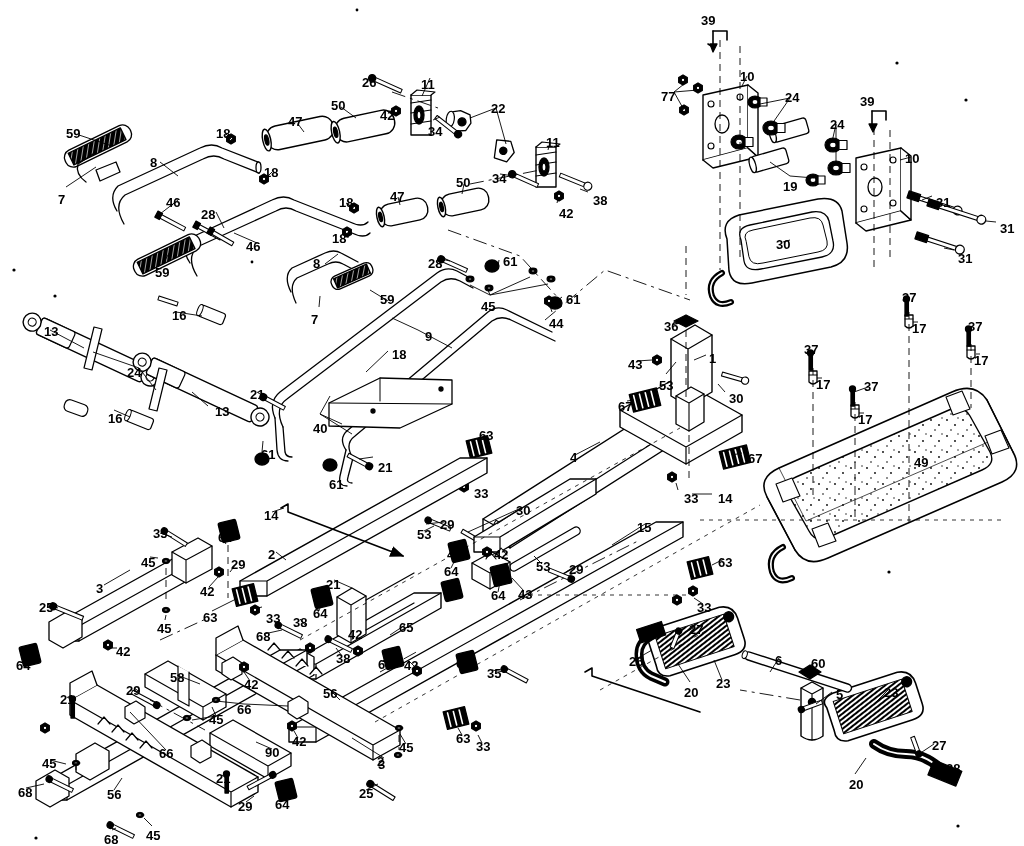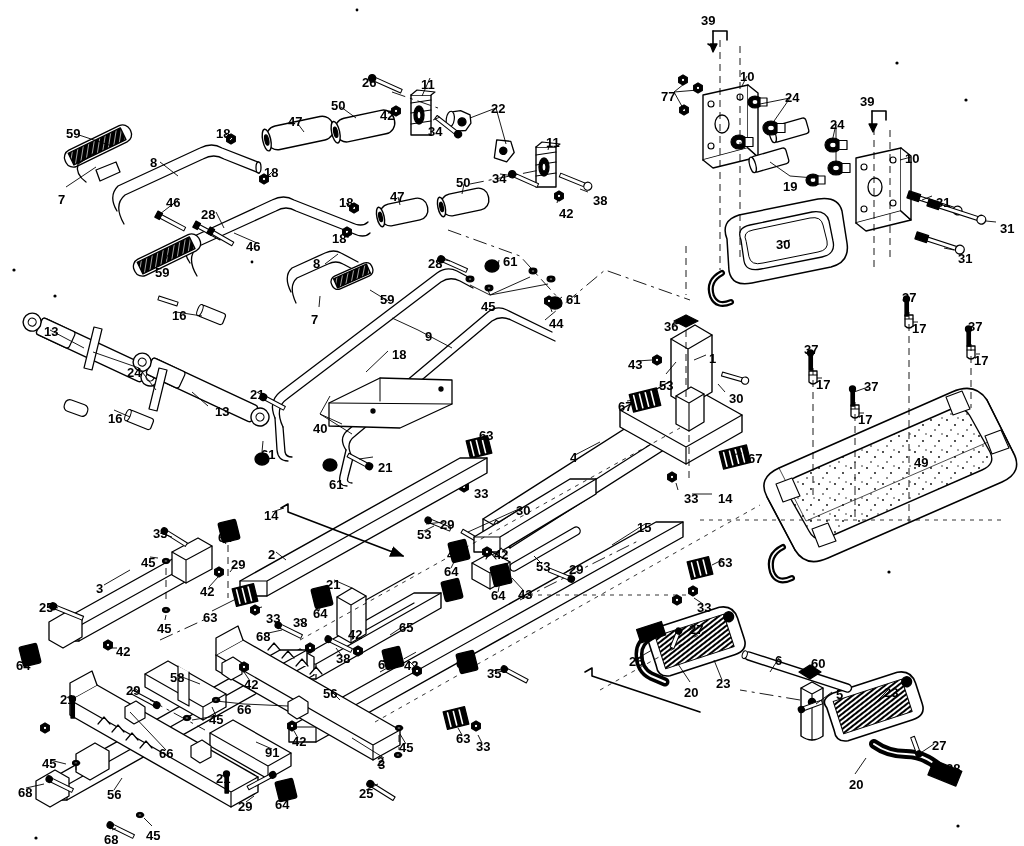--- a/index.html
+++ b/index.html
@@ -1002,21 +1002,21 @@
       <div class="cn" style="left: 487px; top: 667px;">35</div>
       <div class="cn" style="left: 399px; top: 621px;">65</div>
       <div class="cn" style="left: 170px; top: 671px;">58</div>
       <div class="cn" style="left: 244px; top: 678px;">42</div>
       <div class="cn" style="left: 126px; top: 684px;">29</div>
       <div class="cn" style="left: 60px; top: 693px;">21</div>
       <div class="cn" style="left: 237px; top: 703px;">66</div>
       <div class="cn" style="left: 209px; top: 713px;">45</div>
       <div class="cn" style="left: 159px; top: 747px;">66</div>
       <div class="cn" style="left: 107px; top: 788px;">56</div>
-      <div class="cn" style="left: 265px; top: 746px;">91</div>
+      <div class="cn" style="left: 265px; top: 746px;">90</div>
       <div class="cn" style="left: 292px; top: 735px;">42</div>
       <div class="cn" style="left: 238px; top: 800px;">29</div>
       <div class="cn" style="left: 275px; top: 798px;">64</div>
       <div class="cn" style="left: 42px; top: 757px;">45</div>
       <div class="cn" style="left: 18px; top: 786px;">68</div>
       <div class="cn" style="left: 216px; top: 772px;">21</div>
       <div class="cn" style="left: 104px; top: 833px;">68</div>
       <div class="cn" style="left: 146px; top: 829px;">45</div>
       <div class="cn" style="left: 323px; top: 687px;">56</div>
       <div class="cn" style="left: 377px; top: 755px;">2</div>

